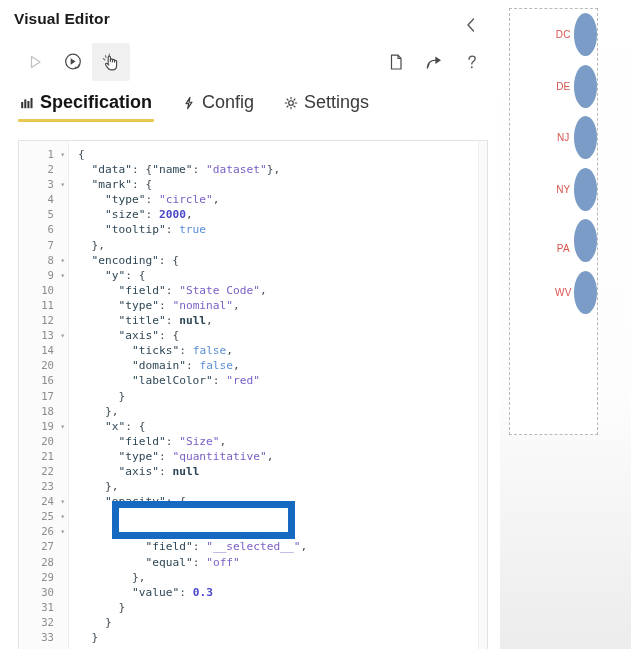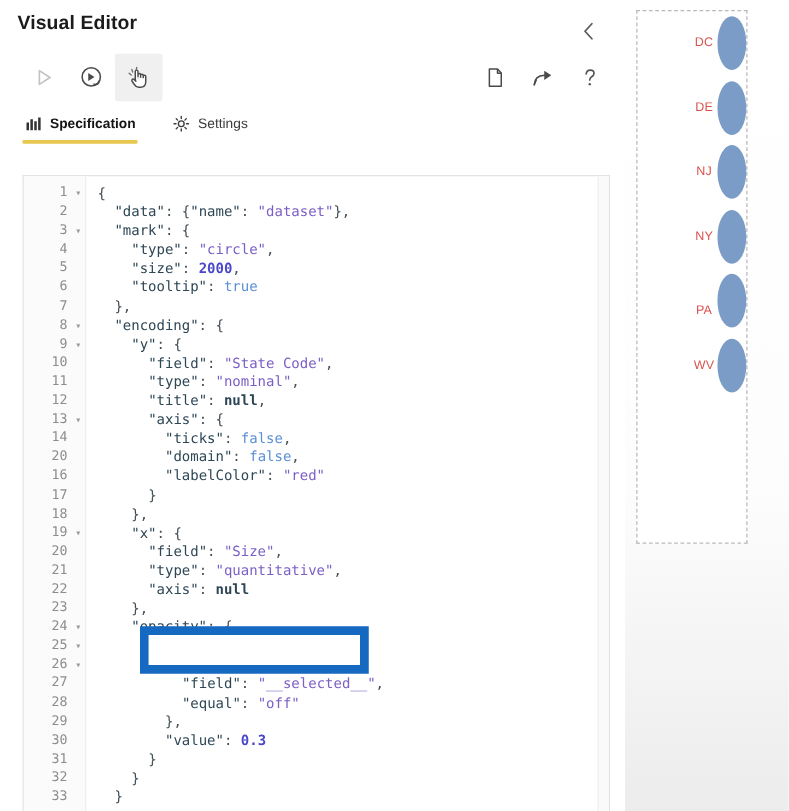--- a/index.html
+++ b/index.html
@@ -81,21 +81,21 @@
     padding-left: 18px;
     display: flex;
     align-items: flex-start;
     gap: 26px;
   }
   .tab {
     position: relative;
     display: flex;
     align-items: center;
     gap: 6px;
-    font-size: 11px;
+    font-size: 18px;
     color: #3b3b3b;
     padding: 2px 2px 10px 2px;
     cursor: pointer;
   }
   .tab.active { font-weight: 700; color: #141414; }
   .tab.active::after {
     content: "";
     position: absolute;
     left: 0; right: 0; bottom: 1px;
     height: 3px;
@@ -313,20 +313,28 @@
           <svg width="14" height="14" viewBox="0 0 14 14">
             <rect x="1.2" y="6.0" width="2.0" height="6.2" fill="#333"></rect>
             <rect x="4.3" y="3.4" width="2.0" height="8.8" fill="#333"></rect>
             <rect x="7.4" y="5.0" width="2.0" height="7.2" fill="#333"></rect>
             <rect x="10.5" y="2.0" width="2.0" height="10.2" fill="#333"></rect>
           </svg>
         </span>
         <span>Specification</span>
       </div>
 
+      <div class="tab">
+        <span class="tab-ico">
+          <svg width="14" height="14" viewBox="0 0 14 14">
+            <path d="M8.0 1.4 L4.0 7.6 H6.8 L5.6 12.6 L10.0 6.2 H7.0 Z" fill="none" stroke="#3b3b3b" stroke-width="1.15" stroke-linejoin="round"></path>
+          </svg>
+        </span>
+        <span>Config</span>
+      </div>
 
       <div class="tab">
         <span class="tab-ico">
           <svg width="14" height="14" viewBox="0 0 14 14">
             <circle cx="7" cy="7" r="2.3" fill="none" stroke="#3b3b3b" stroke-width="1.1"></circle>
             <path d="M7 1.2 v1.6 M7 11.2 v1.6 M1.2 7 h1.6 M11.2 7 h1.6
                      M3.0 3.0 l1.1 1.1 M9.9 9.9 l1.1 1.1
                      M11.0 3.0 l-1.1 1.1 M4.1 9.9 l-1.1 1.1" stroke="#3b3b3b" stroke-width="1.1" stroke-linecap="round"></path>
           </svg>
         </span>

